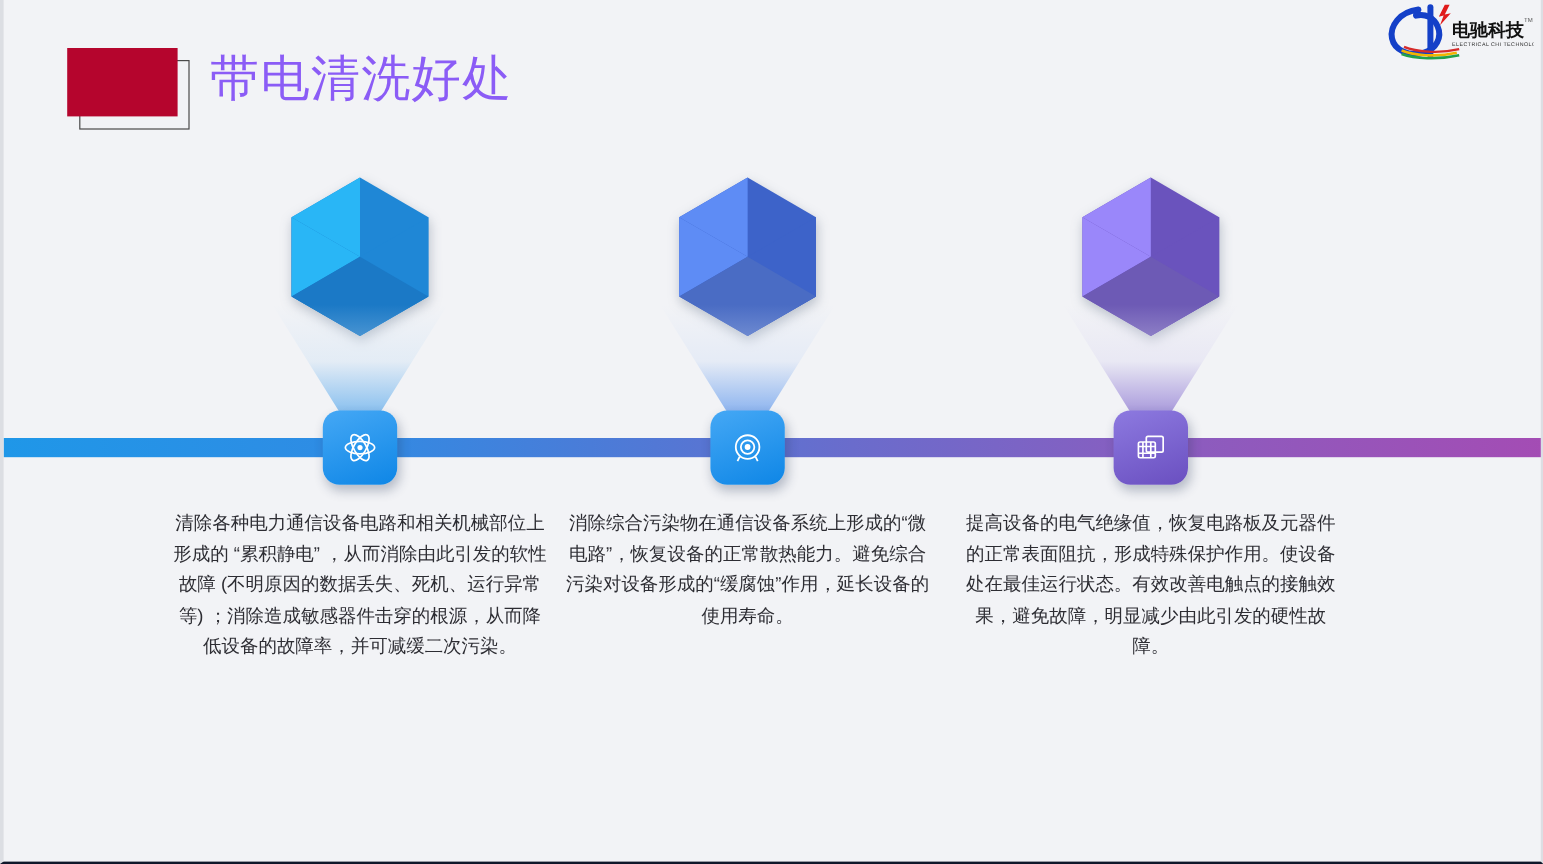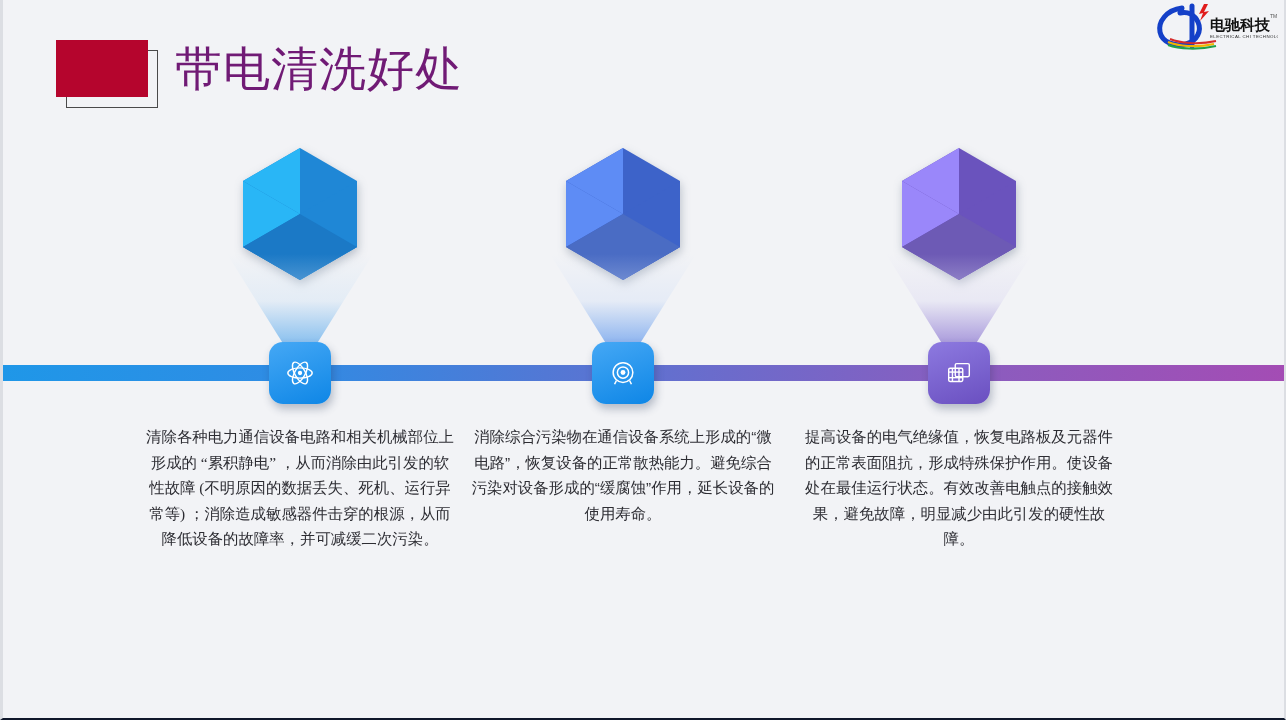--- a/index.html
+++ b/index.html
@@ -33,42 +33,42 @@
     border: 1px solid #4a4a4a;
     background: transparent;
   }
   .sq-solid {
     position: absolute; left: 0; top: 0;
     width: 92px; height: 57px;
     background: #b5052d;
   }
   #page-title {
     position: absolute; left: 172px; top: 42px;
-    font-size: 47px; line-height: 1.15;
-    color: #701a75;
+    font-size: 41px; line-height: 1.15;
+    color: #8b5cf6;
     letter-spacing: 1px;
     white-space: nowrap;
   }
 
   
   #timeline-bar {
     position: absolute; left: 0; top: 365px;
     width: 1286px; height: 16px;
     background: linear-gradient(90deg,
         #1f97e8 0%,
         #2f8ce4 22%,
         #4a7cd8 38%,
         #6a6ccc 55%,
         #8a5dbf 75%,
         #a44cb4 100%);
   }
 
   
   .col { position: absolute; top: 0; width: 340px; height: 720px; }
-  #col-1 { left: 127px; font-family: Liberation Serif, serif; }
+  #col-1 { left: 127px; }
   #col-2 { left: 450px; }
   #col-3 { left: 786px; }
 
   
   .cube { position: absolute; top: 146px; left: 50%; transform: translateX(-50%);
           width: 122px; height: 138px; }
   .cube svg { display:block; filter: drop-shadow(1px 4px 5px rgba(40,60,90,.28)); }
 
   
   .funnel {

